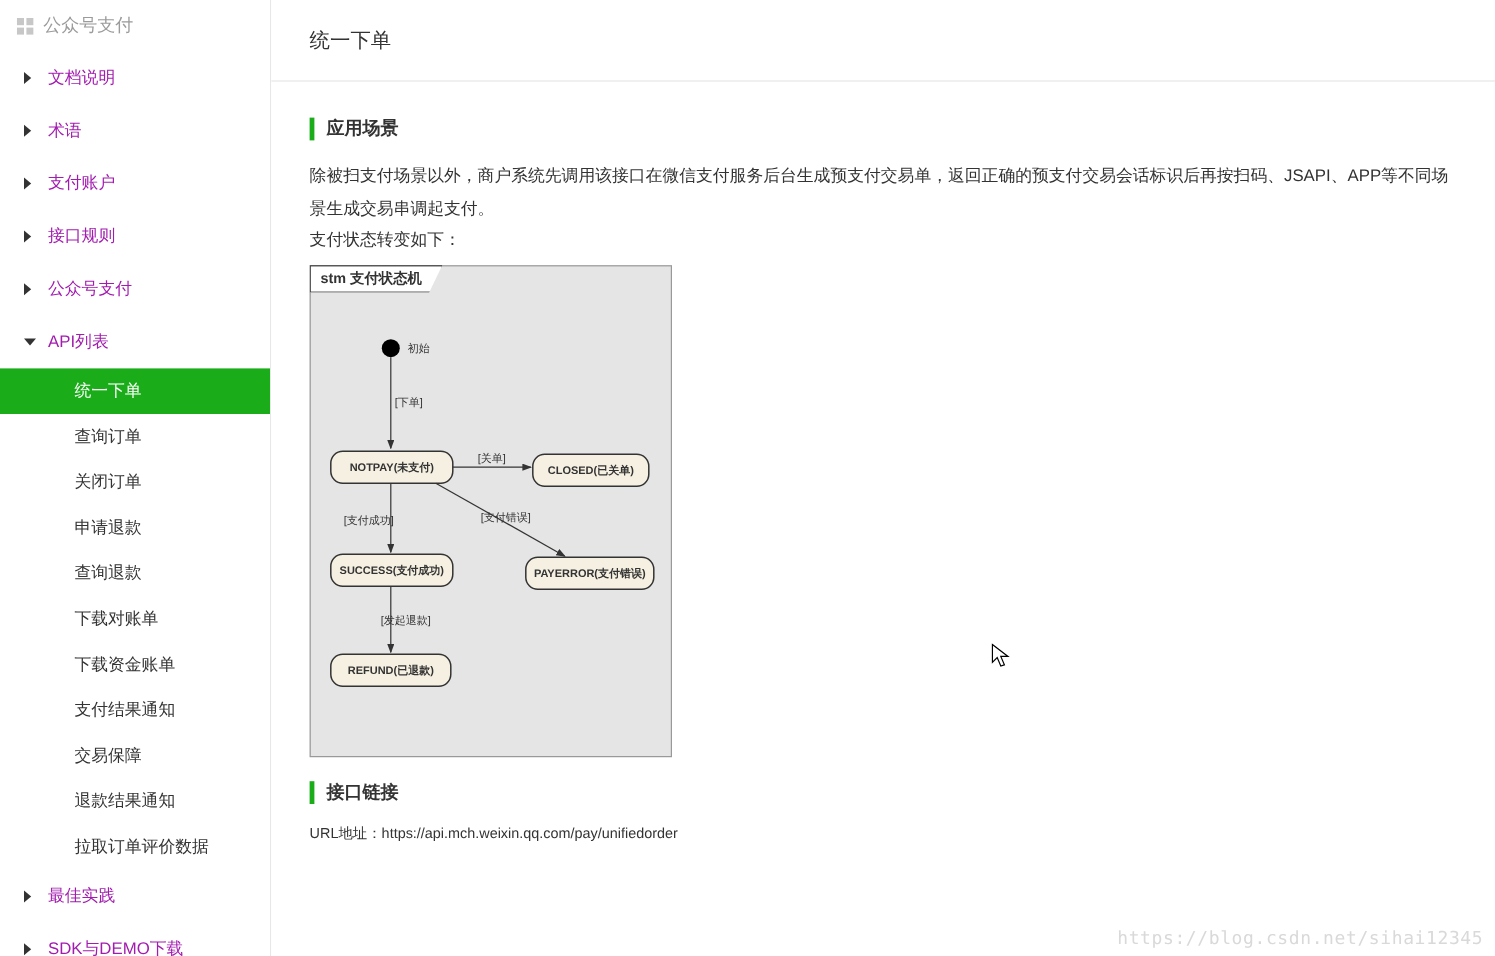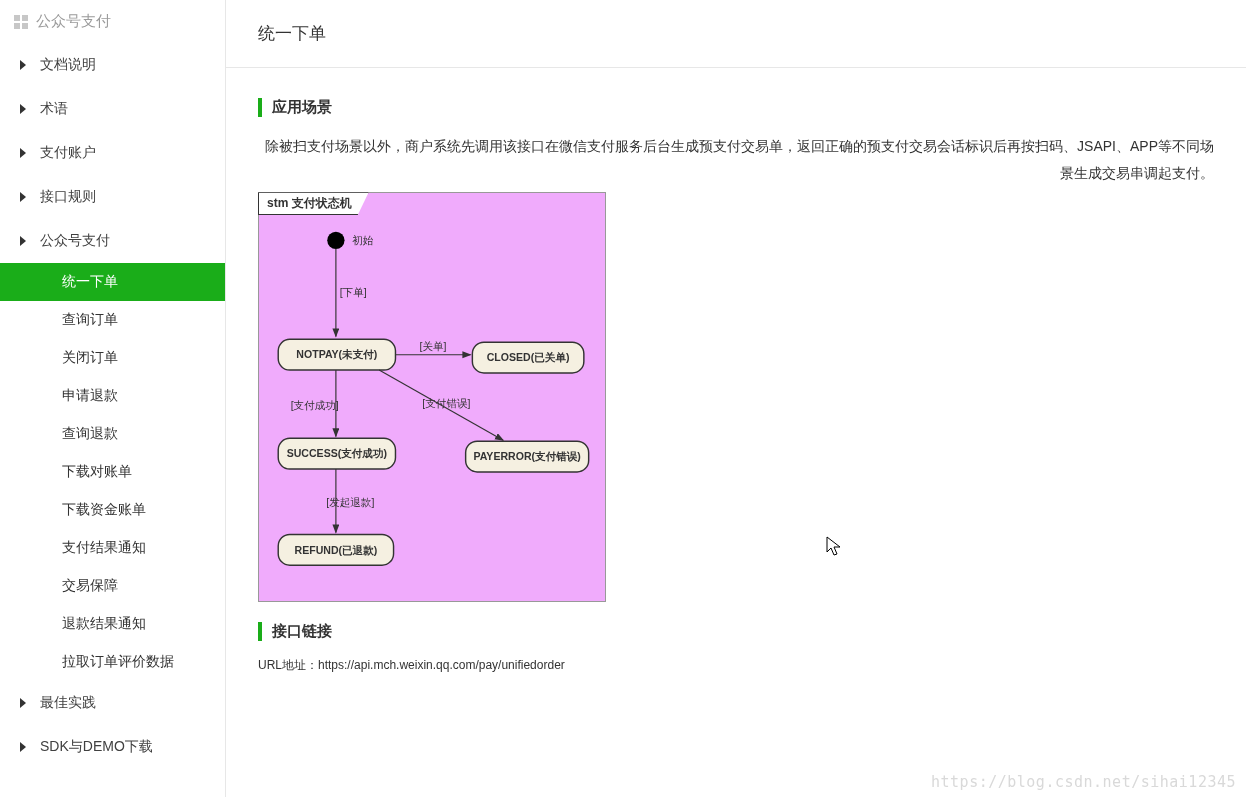--- a/index.html
+++ b/index.html
@@ -32,21 +32,21 @@
       width: 14px;
       height: 14px;
       display: inline-block;
     }
     .grid-icon svg { display: block; }
     .nav-list { list-style: none; }
     .nav-item {
       display: flex;
       align-items: center;
       padding: 13px 14px 13px 40px;
-      color: #404040;
+      color: #a21caf;
       cursor: pointer;
       position: relative;
       font-size: 14px;
     }
     .nav-item .caret {
       position: absolute;
       left: 20px;
       top: 50%;
       transform: translateY(-50%);
       width: 0;
@@ -93,30 +93,29 @@
       font-size: 15px;
       font-weight: bold;
       color: #333;
       margin: 20px 0 16px;
     }
     .section-title:first-child { margin-top: 10px; }
     .section-text {
       color: #333;
       line-height: 1.9;
       font-size: 14px;
-      text-align: right;
     }
     .state-intro { margin-bottom: 8px; }
     .stm-box {
       border: 1px solid #999;
-      width: 348px;
+      width: 302px;
       height: 410px;
       position: relative;
       margin-top: 6px;
-      background: #f0abfc;
+      background: #e5e5e5;
     }
     .stm-tab {
       position: absolute;
       top: -1px;
       left: -1px;
       border: 1px solid #333;
       background: #fff;
       padding: 2px 8px;
       font-size: 12px;
       font-weight: bold;
@@ -204,20 +203,24 @@
         <span>支付账户</span>
       </li>
       <li class="nav-item">
         <span class="caret right"></span>
         <span>接口规则</span>
       </li>
       <li class="nav-item">
         <span class="caret right"></span>
         <span>公众号支付</span>
       </li>
+      <li class="nav-item">
+        <span class="caret down"></span>
+        <span>API列表</span>
+      </li>
       <ul class="sub-list">
         <li class="sub-item active"><span>统一下单</span></li>
         <li class="sub-item"><span>查询订单</span></li>
         <li class="sub-item"><span>关闭订单</span></li>
         <li class="sub-item"><span>申请退款</span></li>
         <li class="sub-item"><span>查询退款</span></li>
         <li class="sub-item"><span>下载对账单</span></li>
         <li class="sub-item"><span>下载资金账单</span></li>
         <li class="sub-item"><span>支付结果通知</span></li>
         <li class="sub-item"><span>交易保障</span></li>
@@ -237,20 +240,21 @@
 
   <main class="content">
     <header class="content-header">
       <span>统一下单</span>
     </header>
     <div class="content-body">
 
       <h3 class="section-title">应用场景</h3>
       <p class="section-text">除被扫支付场景以外，商户系统先调用该接口在微信支付服务后台生成预支付交易单，返回正确的预支付交易会话标识后再按扫码、JSAPI、APP等不同场景生成交易串调起支付。</p>
 
+      <p class="section-text state-intro">支付状态转变如下：</p>
 
       <div class="stm-box">
         <div class="stm-tab">stm 支付状态机</div>
         <svg class="stm-svg" viewBox="0 0 360 410">
           <defs>
             <marker id="arrowhead" markerWidth="8" markerHeight="8" refX="7" refY="3" orient="auto">
               <polygon points="0 0, 8 3, 0 6" fill="#333"></polygon>
             </marker>
           </defs>
 

